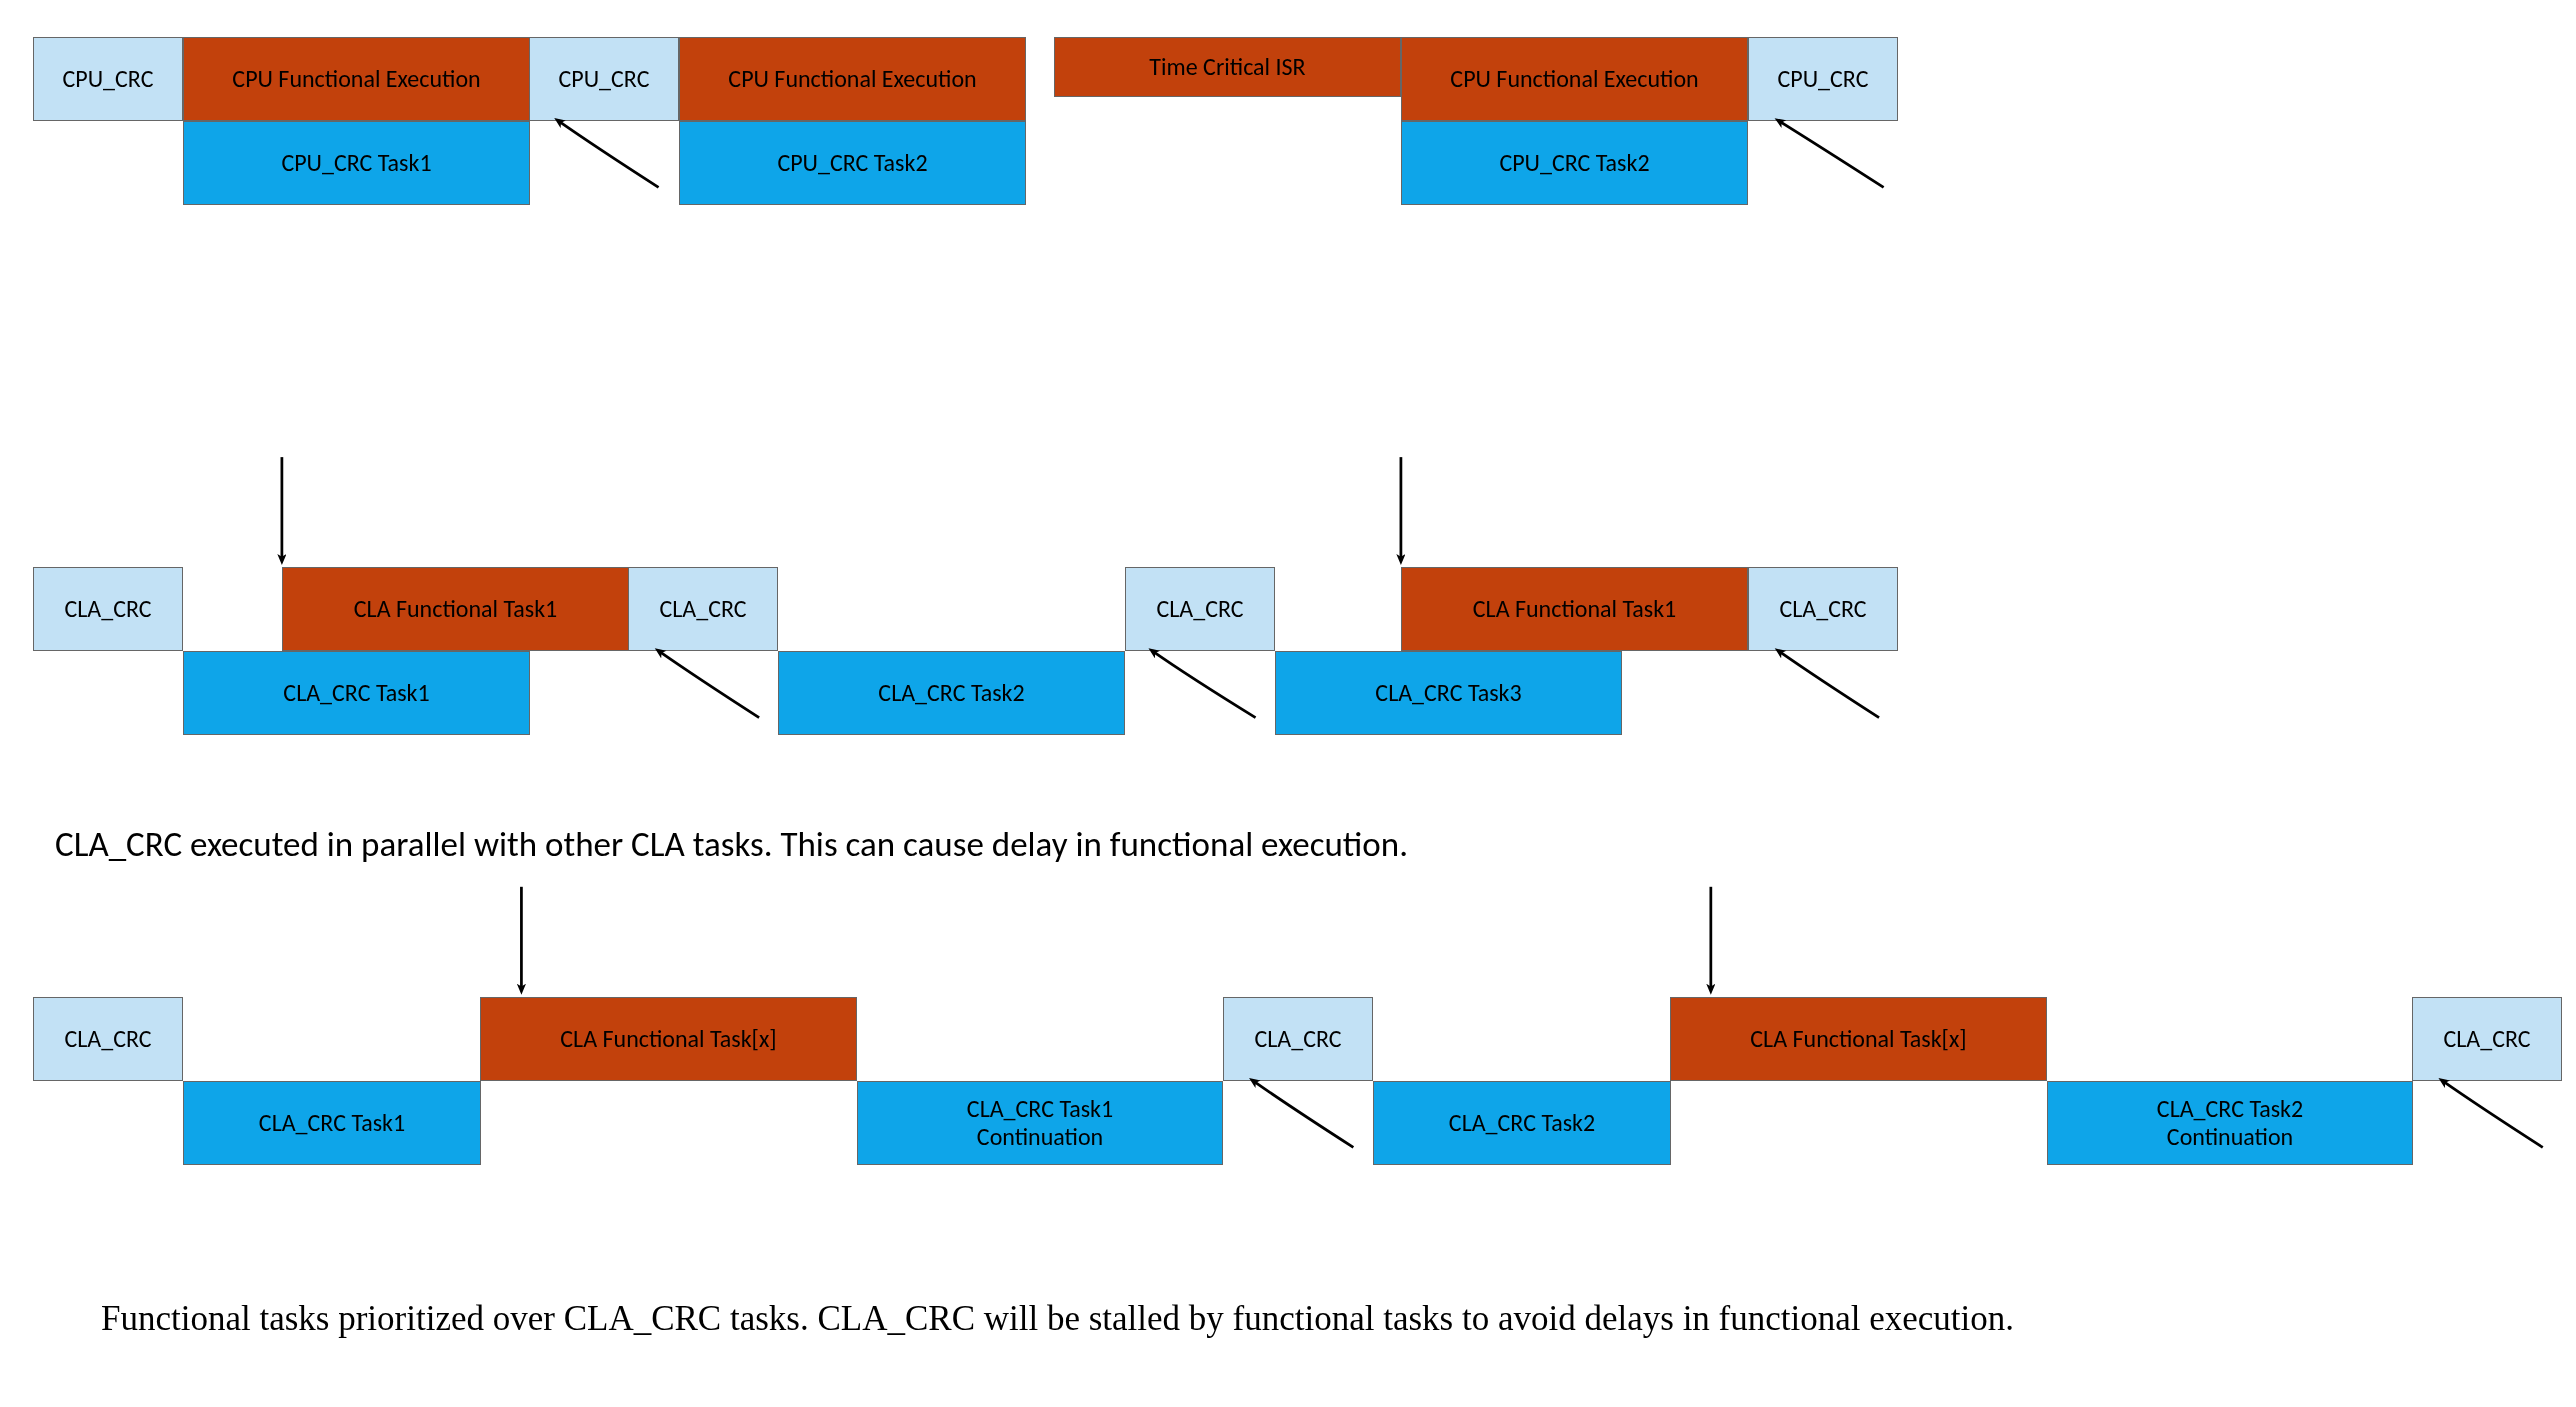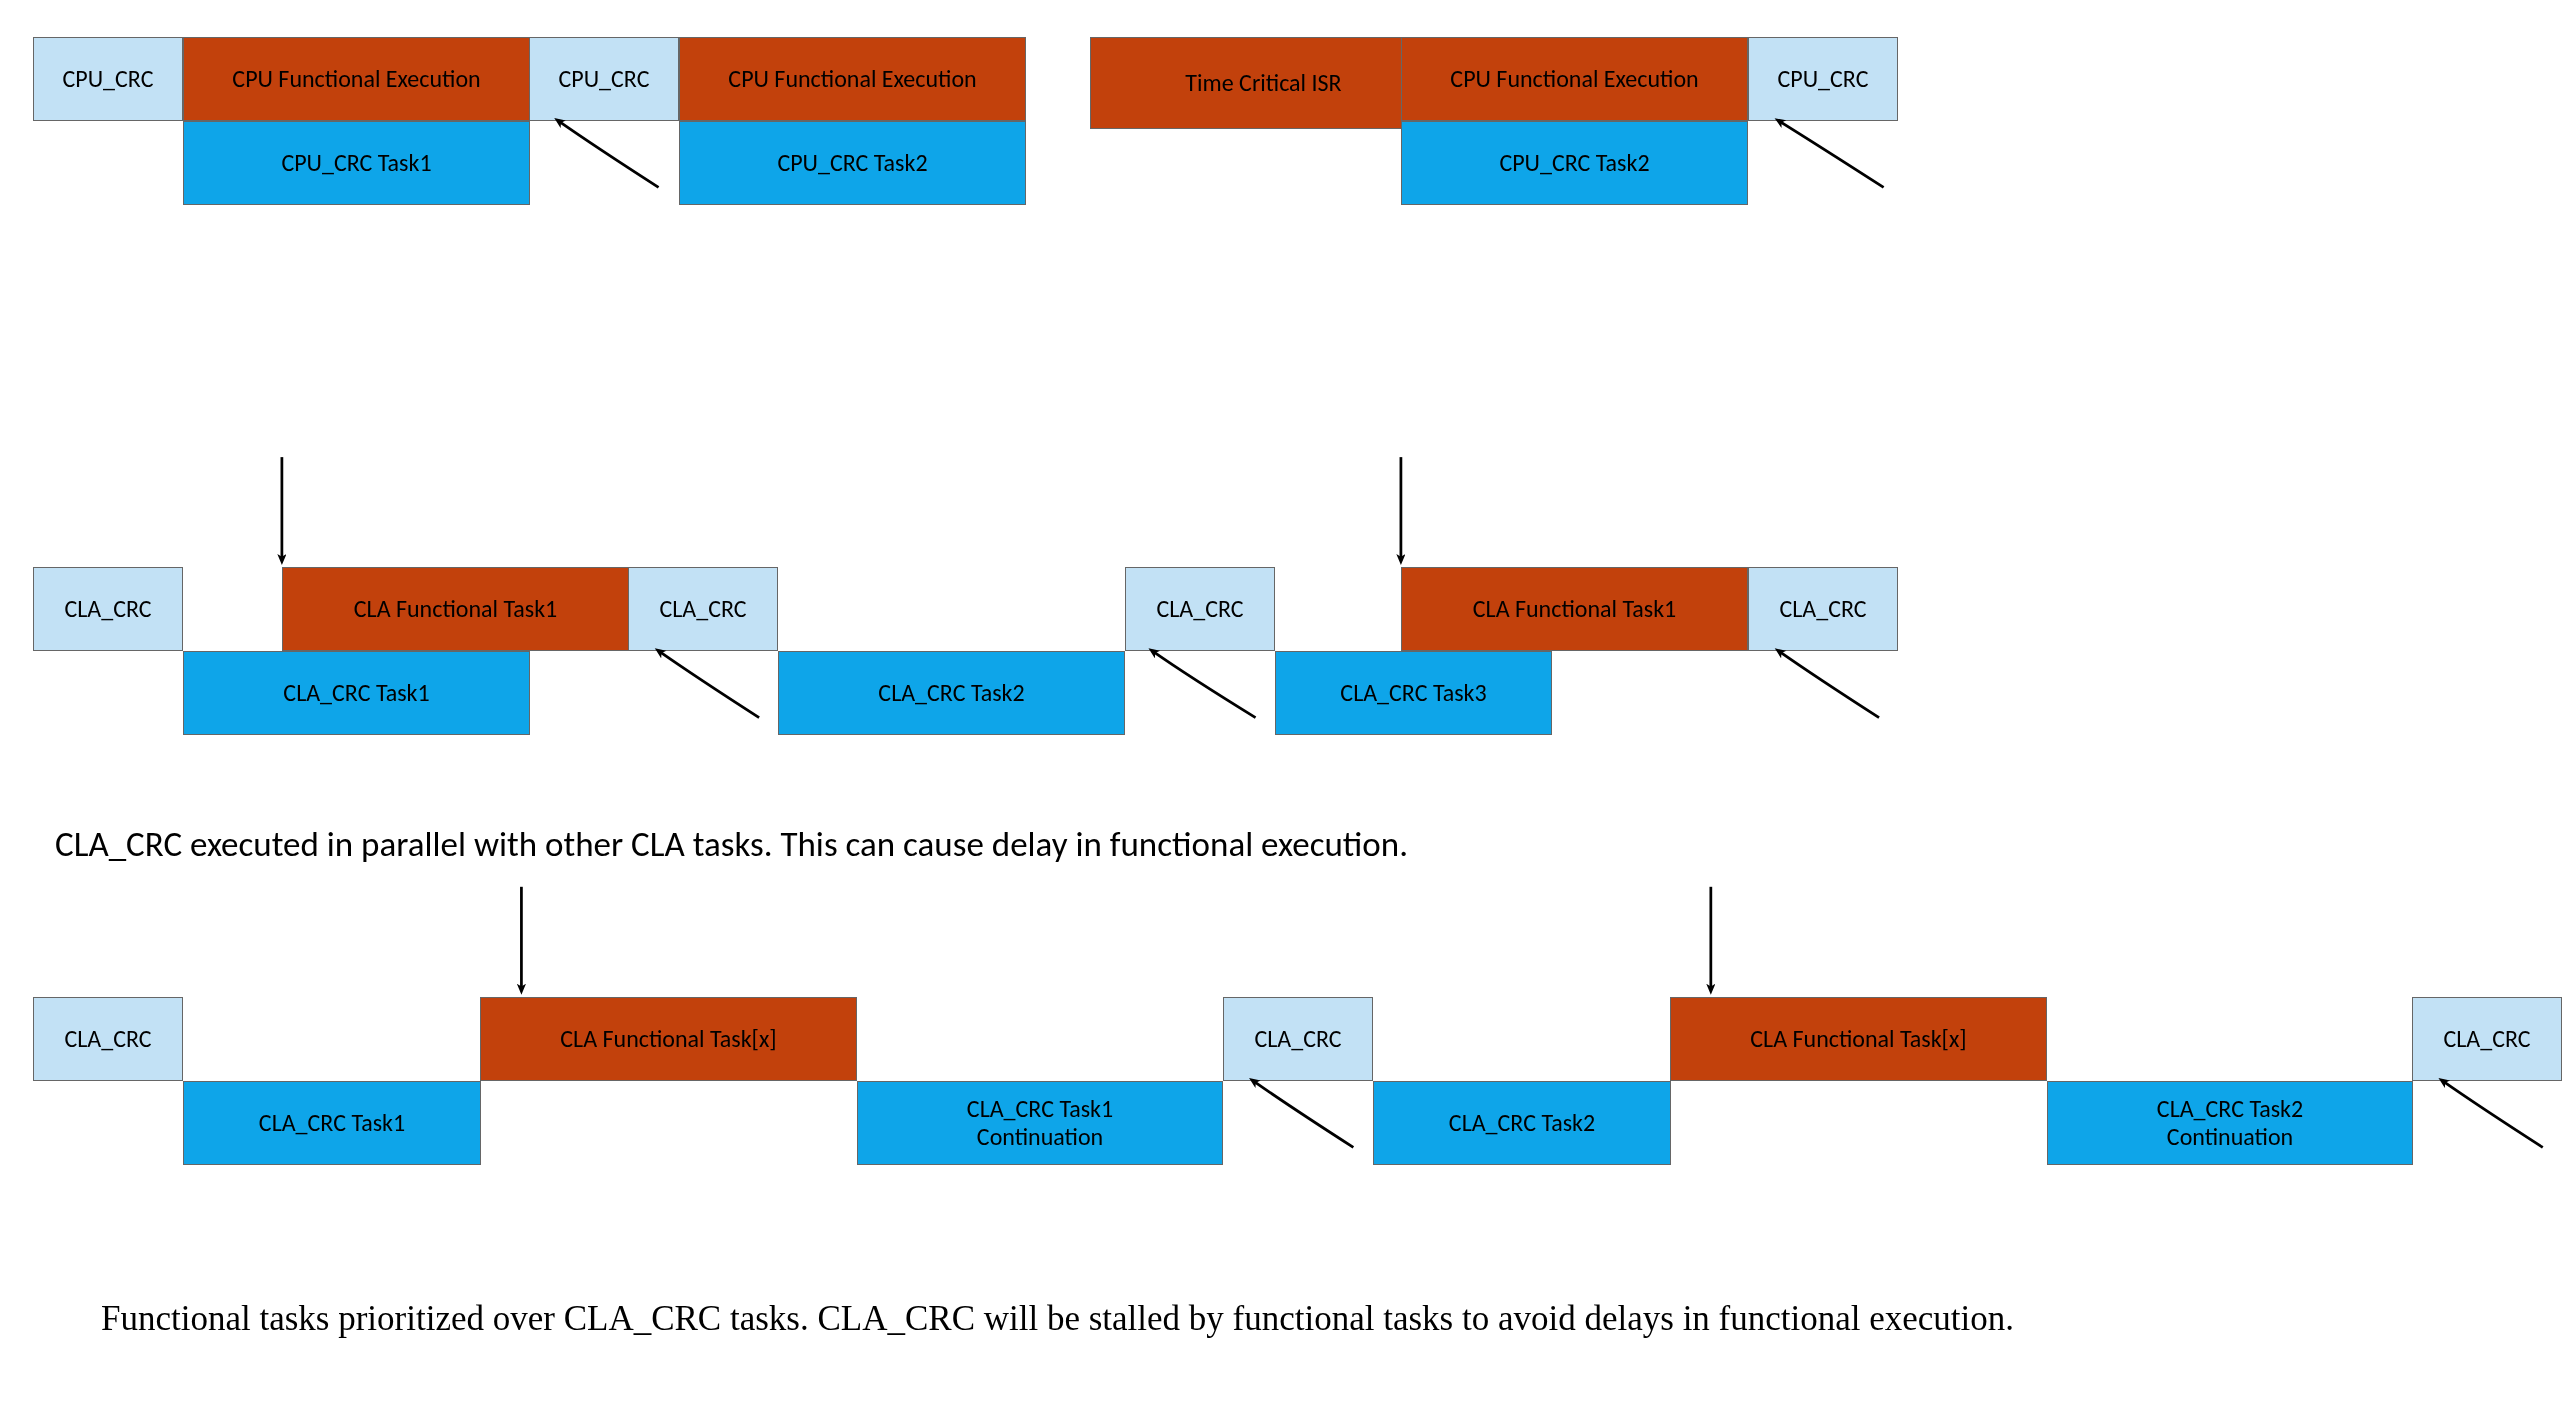--- a/index.html
+++ b/index.html
@@ -62,39 +62,39 @@
 </style>
 </head>
 <body>
 
 <div class="canvas">
 
   <div class="box blue" style="left:33px;  top:37px;  width:150px; height:84px;">CPU_CRC</div>
   <div class="box gray" style="left:183px; top:37px;  width:347px; height:84px;">CPU Functional Execution</div>
   <div class="box blue" style="left:529px; top:37px;  width:150px; height:84px;">CPU_CRC</div>
   <div class="box gray" style="left:679px; top:37px;  width:347px; height:84px;">CPU Functional Execution</div>
-  <div class="box gray" style="left:1090px;top:37px;  width:347px; height:92px;text-align:center;">Time Critical ISR</div>
+  <div class="box gray" style="left:1054px;top:37px;  width:347px; height:60px;text-align:center;">Time Critical ISR</div>
   <div class="box gray" style="left:1401px;top:37px;  width:347px; height:84px;">CPU Functional Execution</div>
   <div class="box blue" style="left:1748px;top:37px;  width:150px; height:84px;">CPU_CRC</div>
 
   <div class="box purple" style="left:183px; top:121px; width:347px; height:84px;">CPU_CRC Task1</div>
   <div class="box purple" style="left:679px; top:121px; width:347px; height:84px;">CPU_CRC Task2</div>
   <div class="box purple" style="left:1401px;top:121px; width:347px; height:84px;">CPU_CRC Task2</div>
 
 
   <div class="box blue" style="left:33px;   top:567px; width:150px; height:84px;">CLA_CRC</div>
   <div class="box gray" style="left:282px;  top:567px; width:347px; height:84px;">CLA Functional Task1</div>
   <div class="box blue" style="left:628px;  top:567px; width:150px; height:84px;">CLA_CRC</div>
   <div class="box blue" style="left:1125px; top:567px; width:150px; height:84px;">CLA_CRC</div>
   <div class="box gray" style="left:1401px; top:567px; width:347px; height:84px;">CLA Functional Task1</div>
   <div class="box blue" style="left:1748px; top:567px; width:150px; height:84px;">CLA_CRC</div>
 
   <div class="box purple" style="left:183px;  top:651px; width:347px; height:84px;">CLA_CRC Task1</div>
   <div class="box purple" style="left:778px;  top:651px; width:347px; height:84px;">CLA_CRC Task2</div>
-  <div class="box purple" style="left:1275px; top:651px; width:277px; height:84px;">CLA_CRC Task3</div>
+  <div class="box purple" style="left:1275px; top:651px; width:347px; height:84px;">CLA_CRC Task3</div>
 
   <div class="caption left" style="top:823px;">CLA_CRC executed in parallel with other CLA tasks. This can cause delay in functional execution.</div>
 
   <div class="box blue" style="left:33px;   top:997px; width:150px; height:84px;">CLA_CRC</div>
   <div class="box gray" style="left:480px;  top:997px; width:377px; height:84px;">CLA Functional Task[x]</div>
   <div class="box blue" style="left:1223px; top:997px; width:150px; height:84px;">CLA_CRC</div>
   <div class="box gray" style="left:1670px; top:997px; width:377px; height:84px;">CLA Functional Task[x]</div>
   <div class="box blue" style="left:2412px; top:997px; width:150px; height:84px;">CLA_CRC</div>
 
   <div class="box purple" style="left:183px;  top:1081px; width:298px; height:84px;">CLA_CRC Task1</div>

